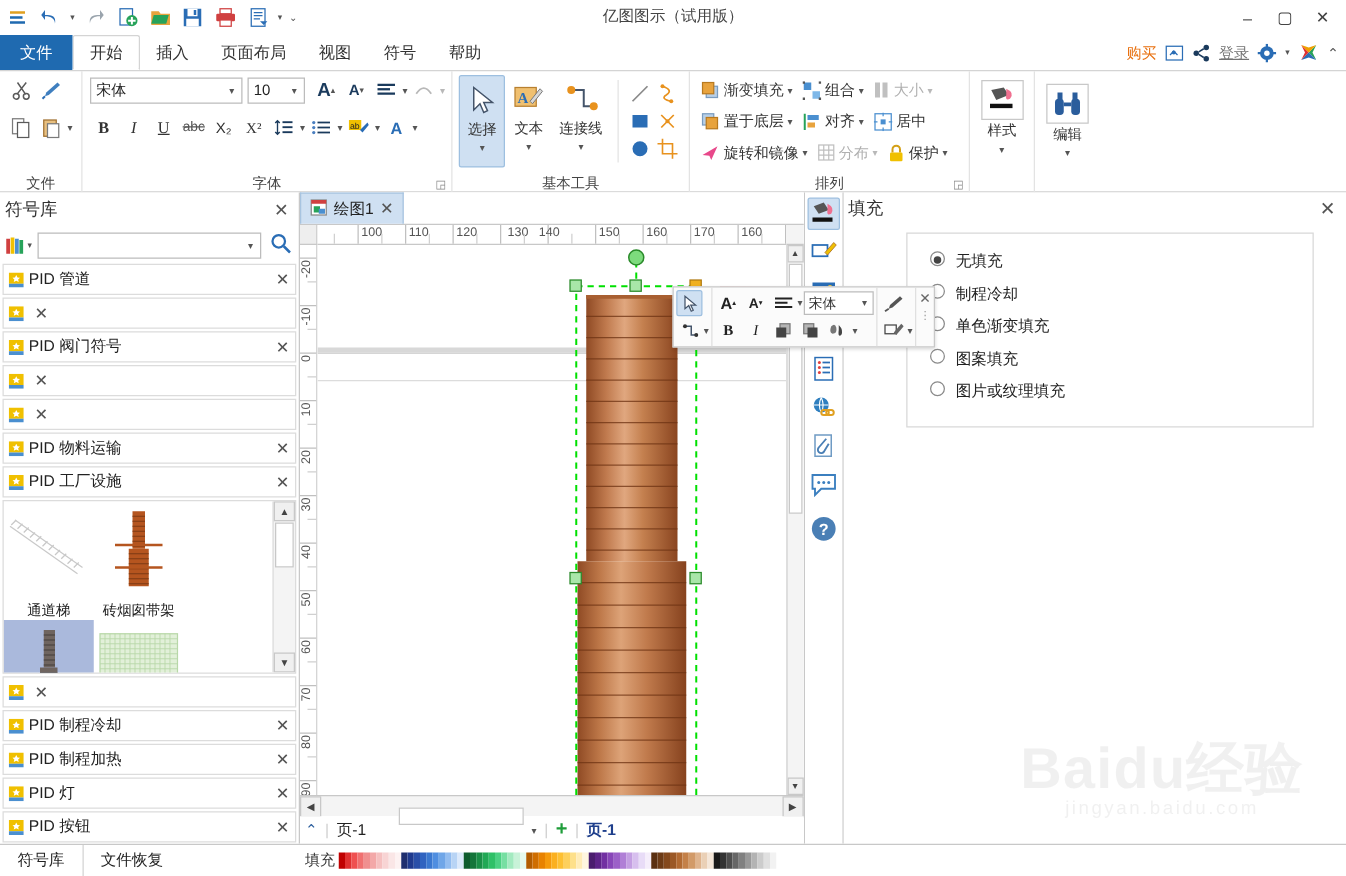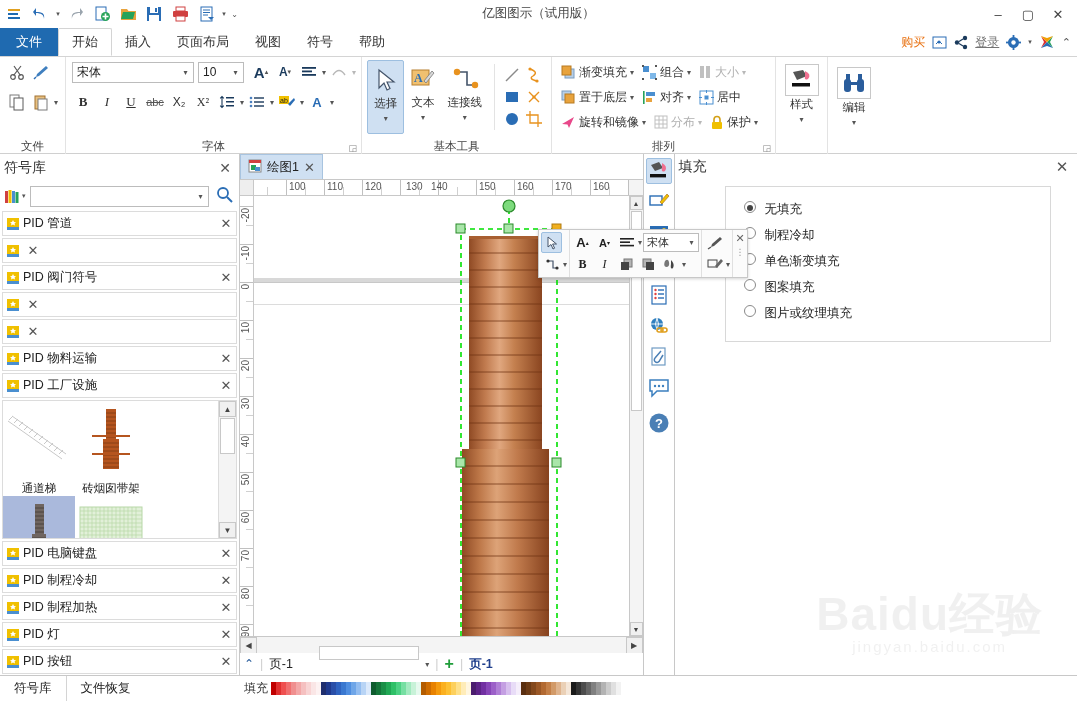--- a/index.html
+++ b/index.html
@@ -798,21 +798,20 @@
     </div>
 
     <div class="cat">
       <span class="ci">
           <svg width="12" height="12" viewBox="0 0 12 12">
             <rect x="0" y="0" width="12" height="9" fill="#f0c000"></rect>
             <rect x="0" y="9" width="12" height="3" fill="#4a8fd0"></rect>
             <path d="M6 2l1 2 2 .2-1.5 1.4.5 2L6 6.6 4 7.6l.5-2L3 4.2 5 4z" fill="#fff"></path>
           </svg>
         </span>
-      <span class="cl">PID 电脑键盘</span>
       <span class="cx">✕</span>
     </div>
     <div class="cat">
       <span class="ci">
           <svg width="12" height="12" viewBox="0 0 12 12">
             <rect x="0" y="0" width="12" height="9" fill="#f0c000"></rect>
             <rect x="0" y="9" width="12" height="3" fill="#4a8fd0"></rect>
             <path d="M6 2l1 2 2 .2-1.5 1.4.5 2L6 6.6 4 7.6l.5-2L3 4.2 5 4z" fill="#fff"></path>
           </svg>
         </span>

